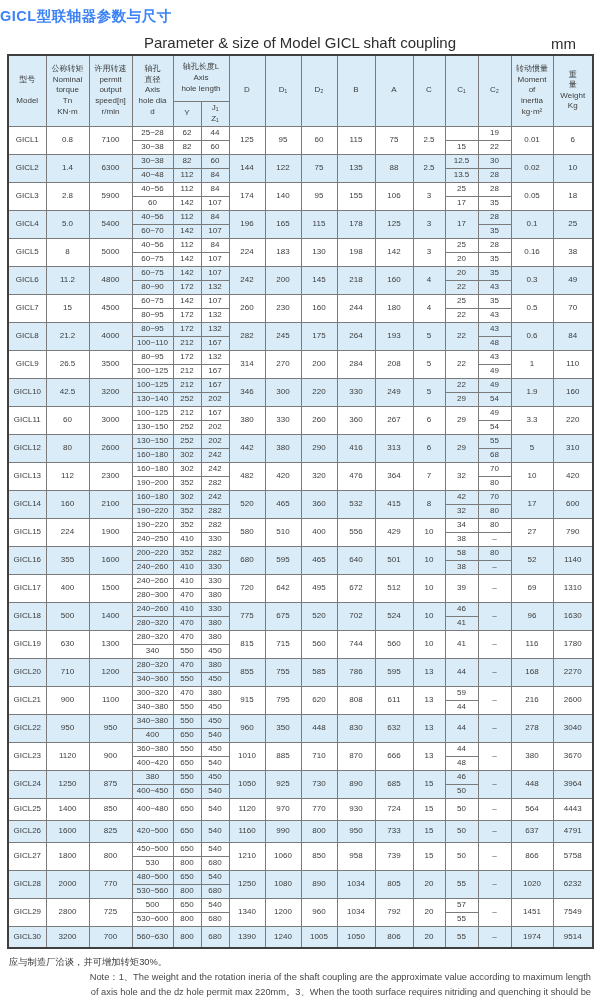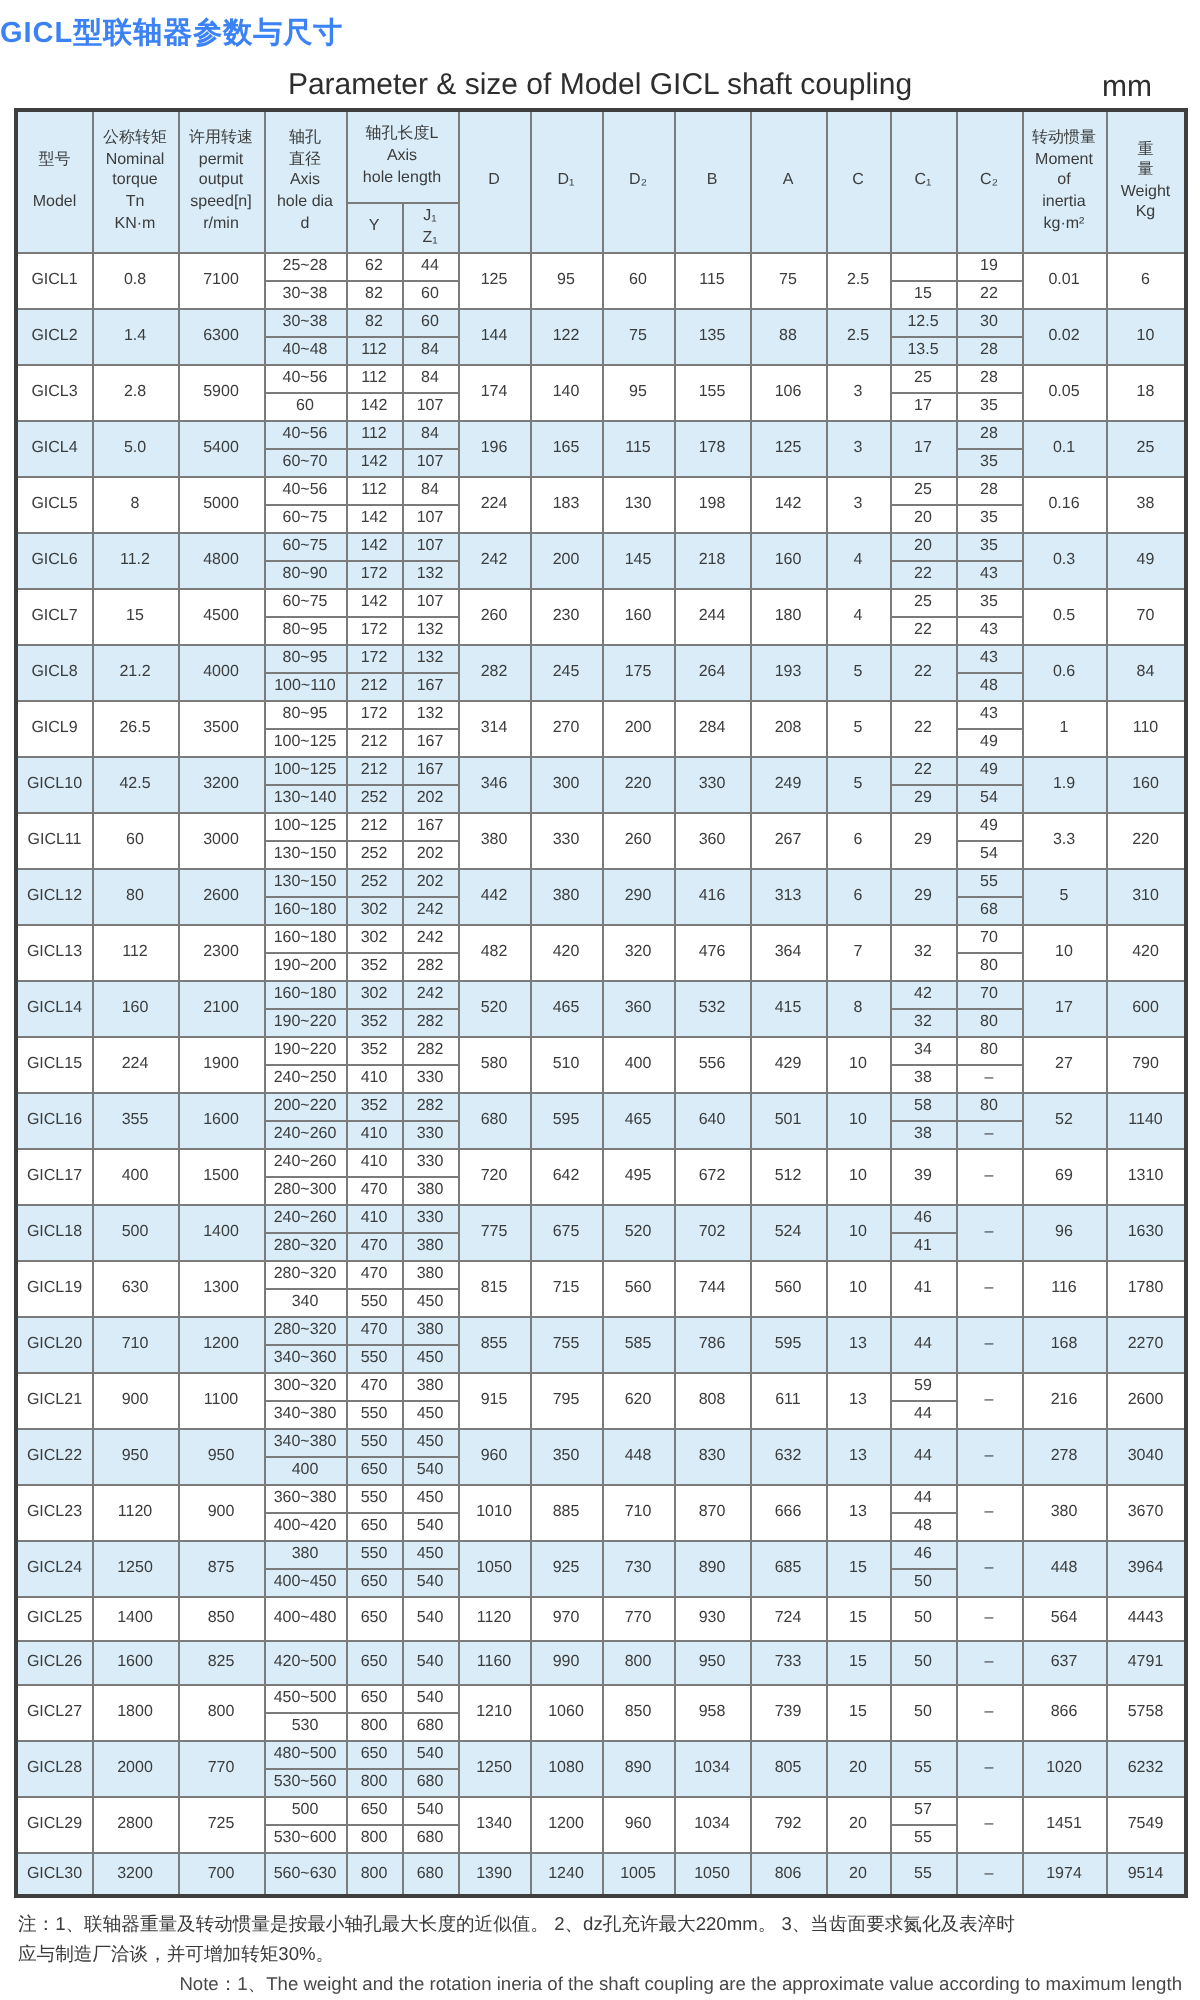--- a/index.html
+++ b/index.html
@@ -813,17 +813,16 @@
         <td class="alt">20</td>
         <td class="alt">55</td>
         <td class="alt">–</td>
         <td class="alt">1974</td>
         <td class="alt">9514</td>
       </tr>
     </tbody>
 </table>
 
 <div class="notes">
-  <div>注：1、联轴器重量及转动惯量是按最小轴孔最大长度的近似值。 2、dz孔充许最大220mm。 3、当齿面要求氮化及表淬时</div>
   <div>应与制造厂洽谈，并可增加转矩30%。</div>
   <div class="en">Note：1、The weight and the rotation ineria of the shaft coupling are the approximate value according to maximum length</div>
   <div class="en">of axis hole and the dz hole permit max 220mm。3、When the tooth surface requires nitriding and quenching it should be</div>
 </div>
 
 </body></html>

